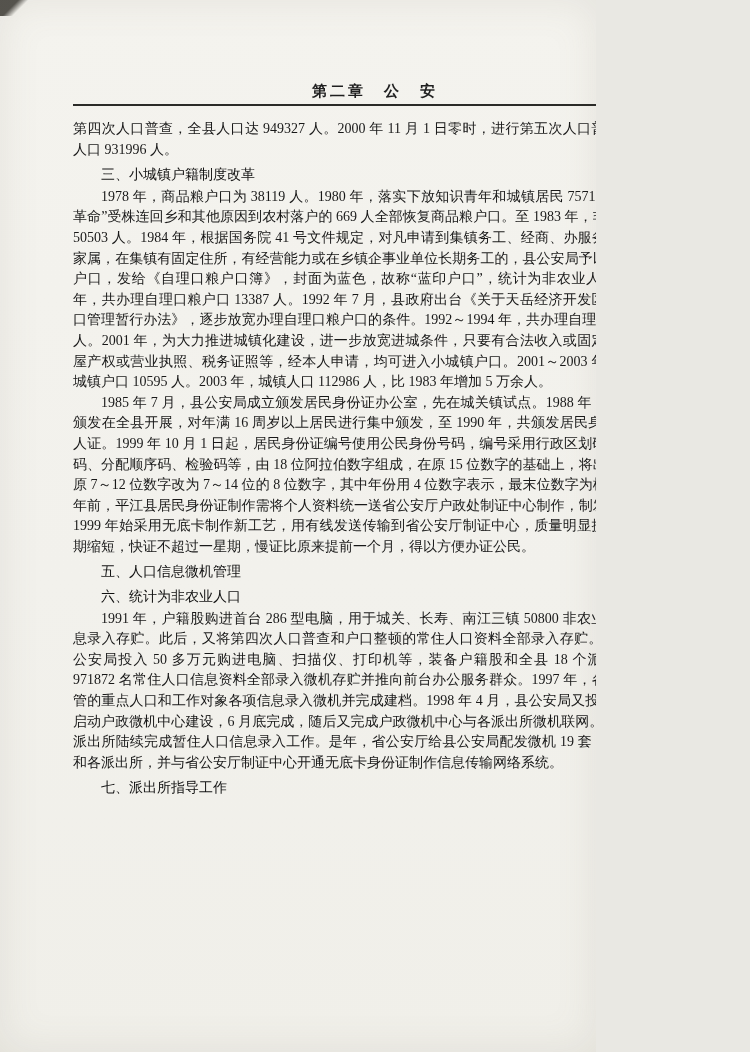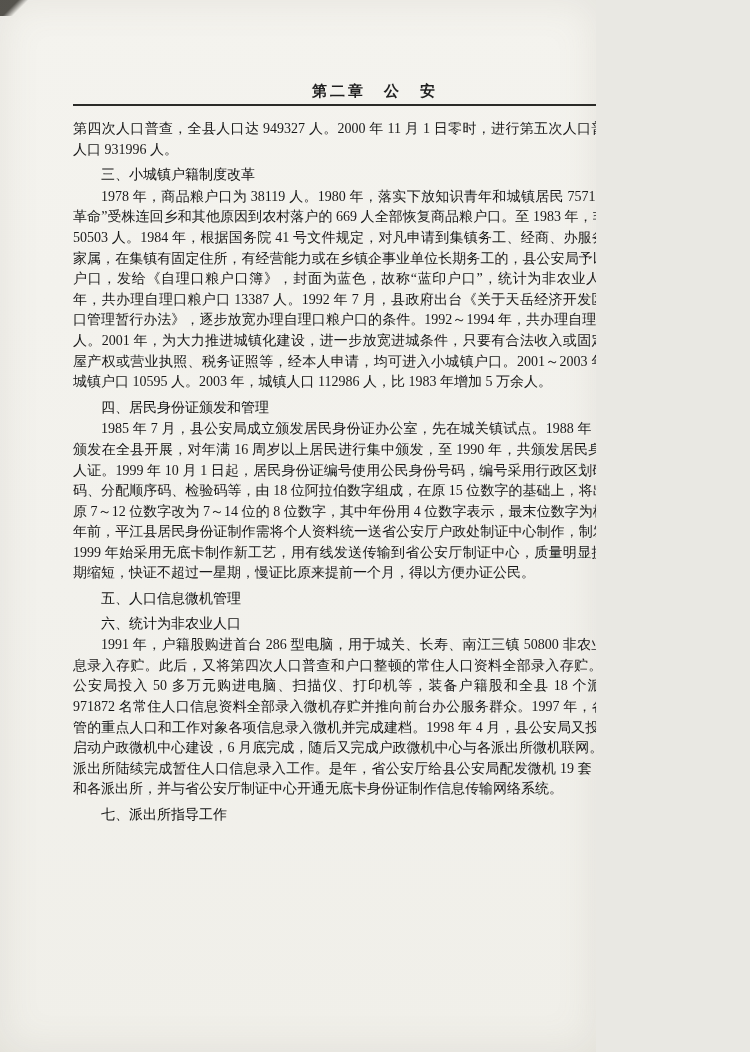--- a/index.html
+++ b/index.html
@@ -103,20 +103,19 @@
     <span class="chapter-title">第二章　公　安</span>
     <span class="page-number">251</span>
   </div>
 
   <div class="divider"></div>
 
   <div class="body-text" id="doc-body">
       <p class="paragraph no-indent">第四次人口普查，全县人口达 949327 人。2000 年 11 月 1 日零时，进行第五次人口普查，全县总人口 931996 人。</p>
       <h3 class="heading">三、小城镇户籍制度改革</h3>
       <p class="paragraph">1978 年，商品粮户口为 38119 人。1980 年，落实下放知识青年和城镇居民 7571 人及“文化大革命”受株连回乡和其他原因到农村落户的 669 人全部恢复商品粮户口。至 1983 年，非农业人口达 50503 人。1984 年，根据国务院 41 号文件规定，对凡申请到集镇务工、经商、办服务业的农民和家属，在集镇有固定住所，有经营能力或在乡镇企事业单位长期务工的，县公安局予以落城镇常住户口，发给《自理口粮户口簿》，封面为蓝色，故称“蓝印户口”，统计为非农业人口。至 1991 年，共办理自理口粮户口 13387 人。1992 年 7 月，县政府出台《关于天岳经济开发区自理口粮户口管理暂行办法》，逐步放宽办理自理口粮户口的条件。1992～1994 年，共办理自理口粮户 28255 人。2001 年，为大力推进城镇化建设，进一步放宽进城条件，只要有合法收入或固定职业，有房屋产权或营业执照、税务证照等，经本人申请，均可进入小城镇户口。2001～2003 年，又办理小城镇户口 10595 人。2003 年，城镇人口 112986 人，比 1983 年增加 5 万余人。</p>
-      <h3 class="heading">四、居民身份证颁发和管理</h3>
       <p class="paragraph">1985 年 7 月，县公安局成立颁发居民身份证办公室，先在城关镇试点。1988 年，居民身份证颁发在全县开展，对年满 16 周岁以上居民进行集中颁发，至 1990 年，共颁发居民身份证 543136 人证。1999 年 10 月 1 日起，居民身份证编号使用公民身份号码，编号采用行政区划码、出生日期码、分配顺序码、检验码等，由 18 位阿拉伯数字组成，在原 15 位数字的基础上，将出生日期码由原 7～12 位数字改为 7～14 位的 8 位数字，其中年份用 4 位数字表示，最末位数字为检验码。1998 年前，平江县居民身份证制作需将个人资料统一送省公安厅户政处制证中心制作，制发期 3 个月。1999 年始采用无底卡制作新工艺，用有线发送传输到省公安厅制证中心，质量明显提高，制证周期缩短，快证不超过一星期，慢证比原来提前一个月，得以方便办证公民。</p>
       <h3 class="heading">五、人口信息微机管理</h3>
       <h3 class="heading">六、统计为非农业人口</h3>
       <p class="paragraph">1991 年，户籍股购进首台 286 型电脑，用于城关、长寿、南江三镇 50800 非农业人口基本信息录入存贮。此后，又将第四次人口普查和户口整顿的常住人口资料全部录入存贮。1996 年，县公安局投入 50 多万元购进电脑、扫描仪、打印机等，装备户籍股和全县 18 个派出所。全县 971872 名常住人口信息资料全部录入微机存贮并推向前台办公服务群众。1997 年，各派出所将列管的重点人口和工作对象各项信息录入微机并完成建档。1998 年 4 月，县公安局又投入 22 万余元启动户政微机中心建设，6 月底完成，随后又完成户政微机中心与各派出所微机联网。1999 年，各派出所陆续完成暂住人口信息录入工作。是年，省公安厅给县公安局配发微机 19 套，装备户籍股和各派出所，并与省公安厅制证中心开通无底卡身份证制作信息传输网络系统。</p>
       <h3 class="heading">七、派出所指导工作</h3>
     </div>
 </div>
 
 </body></html>

